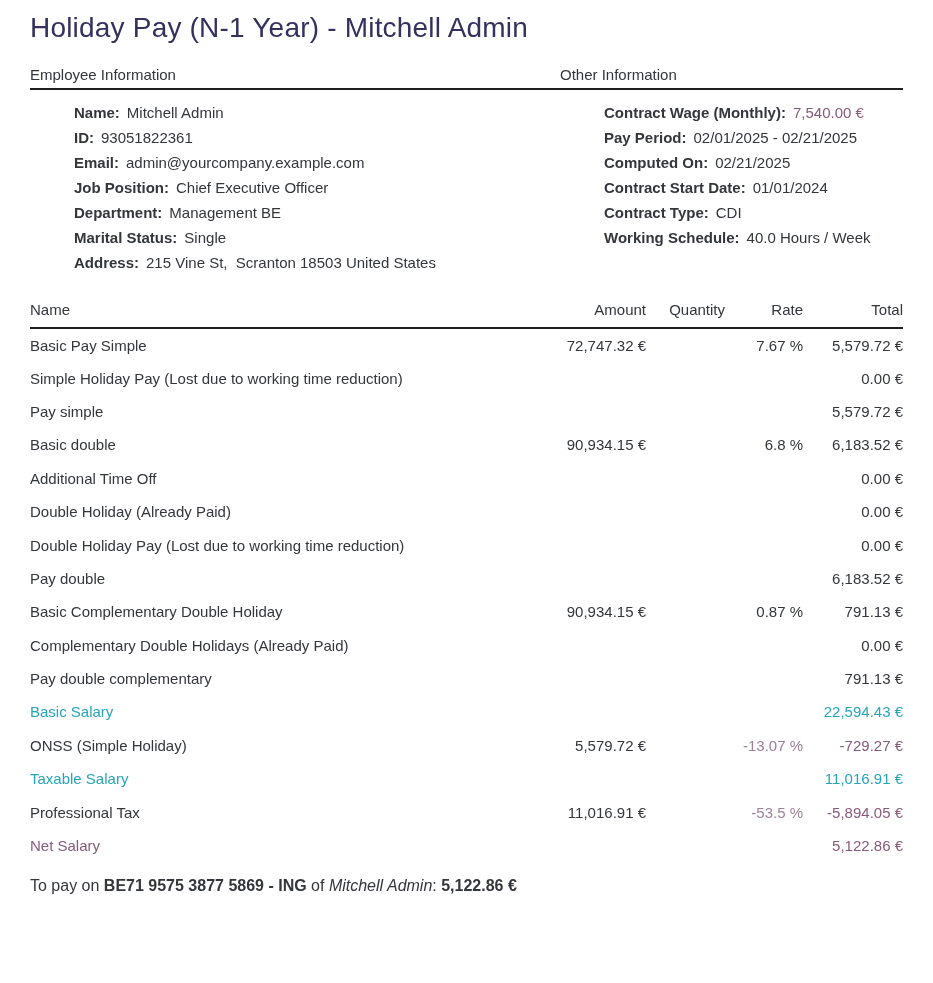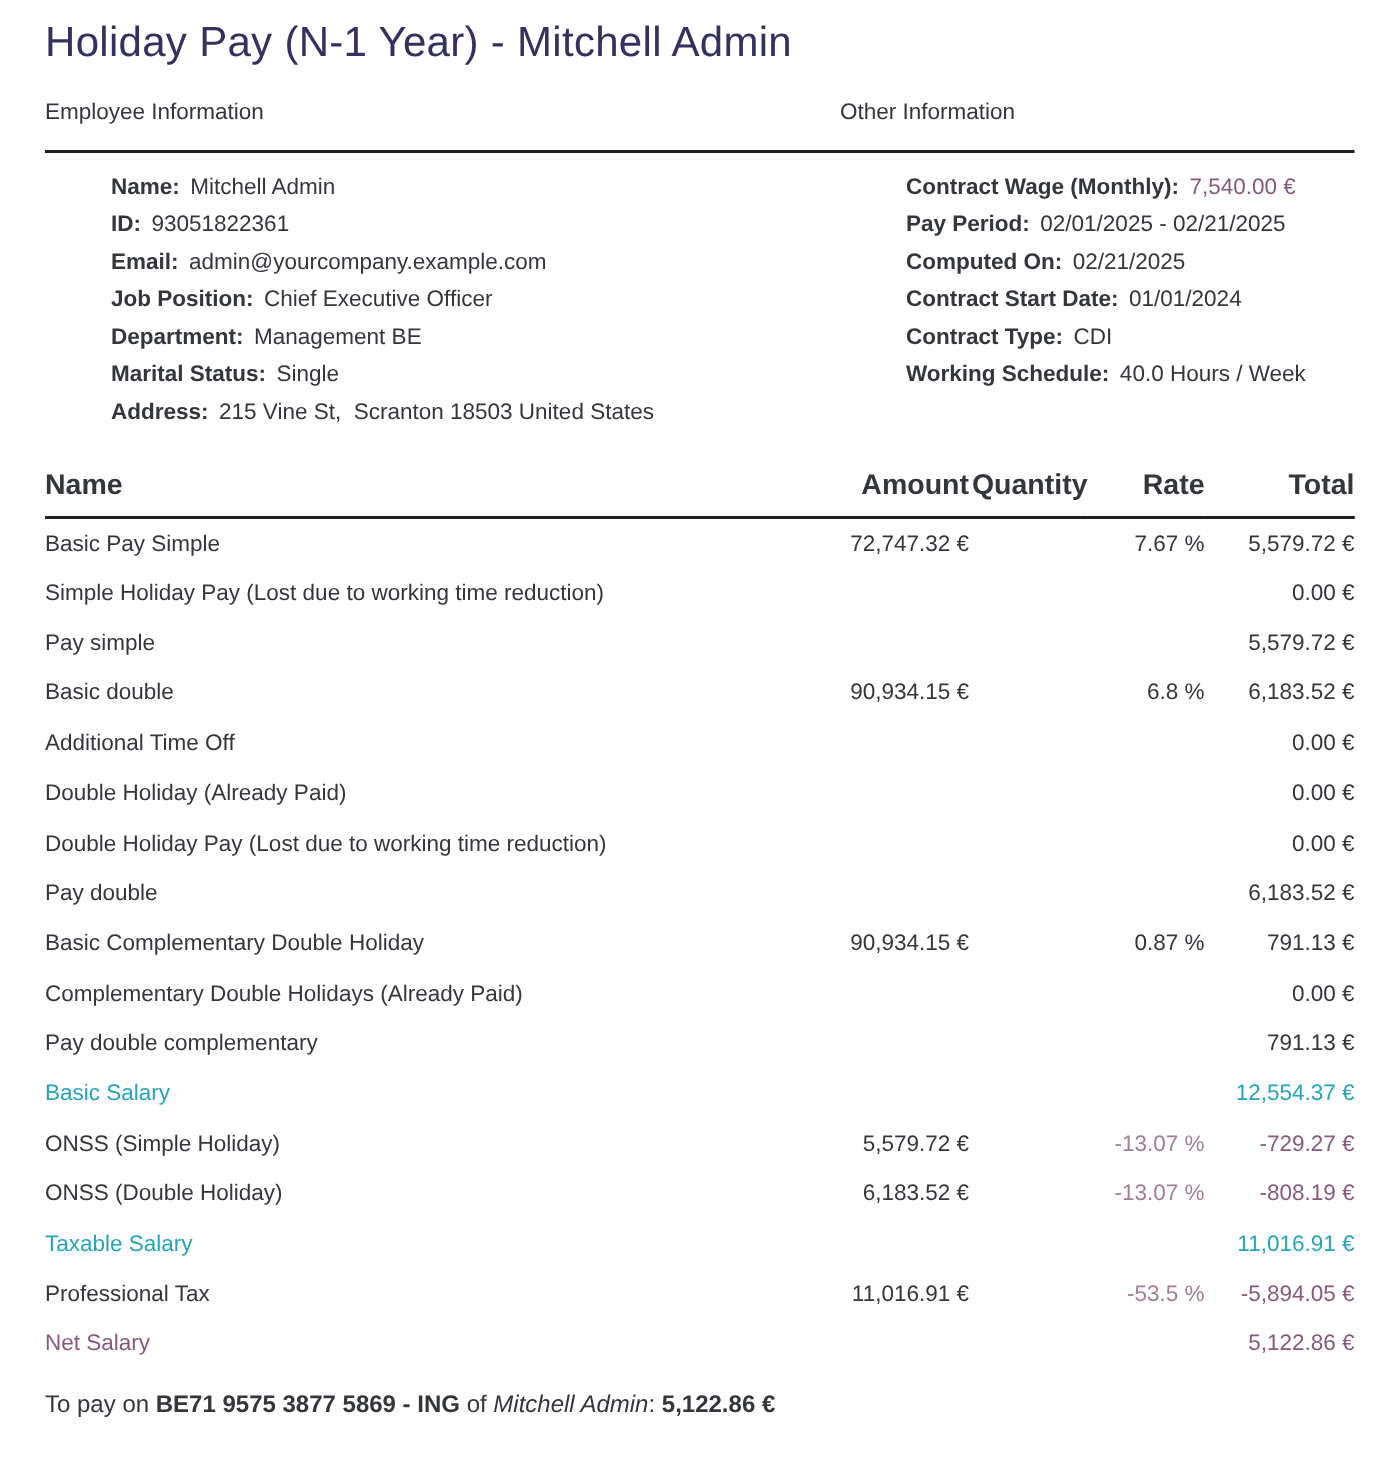--- a/index.html
+++ b/index.html
@@ -23,21 +23,21 @@
   .page-title {
     font-size: 28px;
     font-weight: normal;
     color: var(--title);
     letter-spacing: 0.2px;
     margin-top: 4px;
   }
   .info-header-row {
     display: flex;
     margin-top: 22px;
-    padding-bottom: 16px;
+    padding-bottom: 4px;
     border-bottom: 2px solid var(--line);
   }
   .info-header-row .col-left { width: 530px; }
   .info-header-row .col-right { flex: 1; }
   .section-title {
     font-size: 15px;
     font-weight: normal;
     color: var(--text);
   }
   .info-body-row { display: flex; padding-top: 10px; margin-left: 44px; }
@@ -57,22 +57,22 @@
     border-collapse: collapse;
     margin-top: 20px;
     table-layout: fixed;
   }
   table.pay-table col.c-name { width: auto; }
   table.pay-table col.c-amount { width: 130px; }
   table.pay-table col.c-quantity { width: 79px; }
   table.pay-table col.c-rate { width: 78px; }
   table.pay-table col.c-total { width: 100px; }
   table.pay-table th {
-    font-weight: bold;
-    font-size: 19px;
+    font-weight: normal;
+    font-size: 15px;
     text-align: right;
     padding: 6px 0 9px 0;
     border-bottom: 2px solid var(--line);
     color: var(--text);
   }
   table.pay-table th.col-name { text-align: left; }
   table.pay-table td {
     font-size: 15px;
     height: 33.4px;
     text-align: right;
@@ -243,38 +243,31 @@
     <td class="col-quantity"></td>
     <td class="col-rate"></td>
     <td class="col-total">791.13 €</td>
   </tr>
 
   <tr class="kind-subtotal">
     <td class="col-name">Basic Salary</td>
     <td class="col-amount"></td>
     <td class="col-quantity"></td>
     <td class="col-rate"></td>
-    <td class="col-total">12,554.37 €</td>
+    <td class="col-total">22,594.43 €</td>
   </tr>
 
   <tr class="kind-deduction">
     <td class="col-name">ONSS (Simple Holiday)</td>
     <td class="col-amount">5,579.72 €</td>
     <td class="col-quantity"></td>
     <td class="col-rate">-13.07 %</td>
     <td class="col-total">-729.27 €</td>
   </tr>
 
-  <tr class="kind-deduction">
-    <td class="col-name">ONSS (Double Holiday)</td>
-    <td class="col-amount">6,183.52 €</td>
-    <td class="col-quantity"></td>
-    <td class="col-rate">-13.07 %</td>
-    <td class="col-total">-808.19 €</td>
-  </tr>
 
   <tr class="kind-subtotal">
     <td class="col-name">Taxable Salary</td>
     <td class="col-amount"></td>
     <td class="col-quantity"></td>
     <td class="col-rate"></td>
     <td class="col-total">11,016.91 €</td>
   </tr>
 
   <tr class="kind-deduction">

